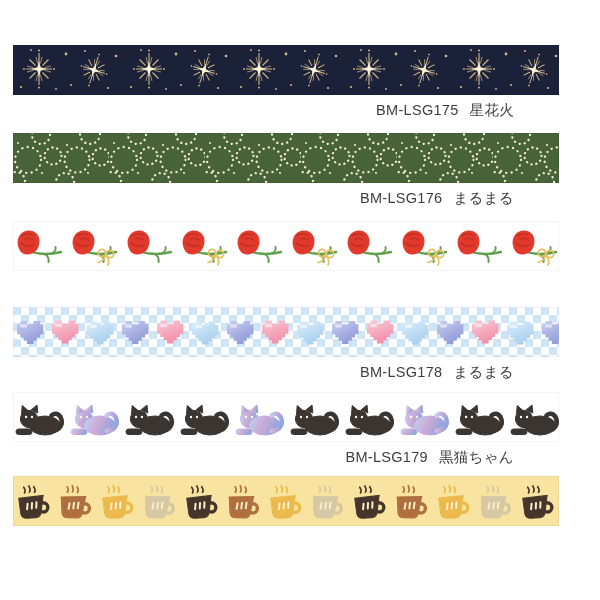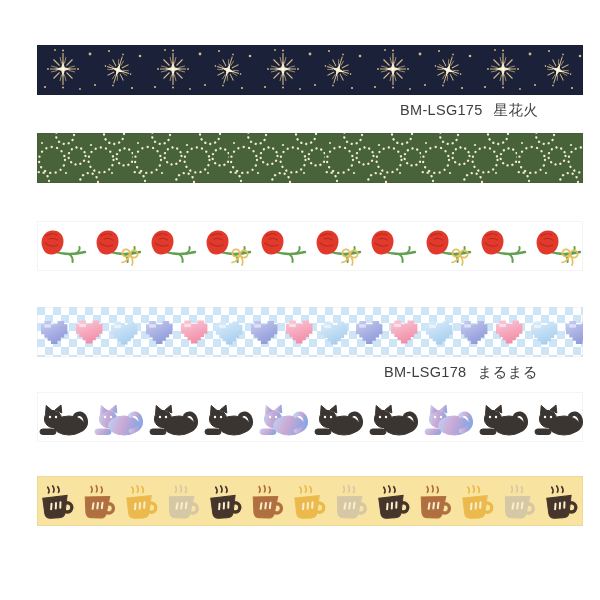--- a/index.html
+++ b/index.html
@@ -1,21 +1,21 @@
 <!DOCTYPE html>
 <html><head>
 <meta charset="utf-8">
 <style>
   html,body{margin:0;padding:0;}
   body{
     width:600px;height:600px;position:relative;overflow:hidden;
     font-family:"Liberation Sans","DejaVu Sans",sans-serif;
     background:#ffffff;
   }
-  .row{position:absolute;left:37px;width:501px;}
+  .row{position:absolute;left:13px;width:501px;}
   .tape{
     width:546px;height:50px;overflow:hidden;position:relative;
     background:var(--bg,#fff);
     box-shadow:inset 0 0 0 1px rgba(0,0,0,0.045);
   }
   .tape svg{display:block;}
   .label{
     margin-top:7px;text-align:right;font-size:14.5px;line-height:17px;
     color:#3e3e3e;letter-spacing:0.3px;
   }
@@ -80,20 +80,21 @@
             <circle cx="29" cy="40" r="1.1"></circle>
               <circle cx="54" cy="12" r="1.1"></circle>
             <circle cx="5" cy="10" r="1"></circle>
               <circle cx="75" cy="40" r="1"></circle>
           </g>
         </pattern>
       </defs>
       <rect width="546" height="50" fill="url(#pCir)"></rect>
     </svg>
   </div>
+  <div class="label"><span class="code">BM-LSG176</span><span class="name">まるまる</span></div>
 </div>
 
 <div class="row" style="top:221px">
   <div class="tape" style="--bg: #ffffff; --flower: #e13a2c; --dark: #bc2a1e; --stem: #61a04e; --ribbon: #e6c05e;">
     <svg width="546" height="50">
       <defs>
         <g id="flw">
           <path style="stroke:var(--stem)" stroke-width="2.4" fill="none" stroke-linecap="round" d="M14,25 C24,29 34,29 46,26"></path>
           <path style="stroke:var(--stem)" stroke-width="2" fill="none" stroke-linecap="round" d="M30,28 C33,30 34,33 33.5,36 M37,27.5 C40,26 41,23 40.5,21"></path>
           <path style="fill:var(--flower)" d="M3,20 C1,12 6,5 13,4.5 C20,4 25,9 24.5,16 C24,23 20,28 13,28.5 C7,29 4.5,25 3,20 Z"></path>
@@ -181,20 +182,21 @@
             <circle cx="68" cy="25" r="1.2"></circle>
               <circle cx="74" cy="25" r="1.2"></circle>
             <circle cx="123" cy="25" r="1.2"></circle>
               <circle cx="129" cy="25" r="1.2"></circle>
           </g>
         </pattern>
       </defs>
       <rect width="546" height="50" fill="url(#pCat)"></rect>
     </svg>
   </div>
+  <div class="label"><span class="code">BM-LSG179</span><span class="name">黒猫ちゃん</span></div>
 </div>
 
 <div class="row" style="top:476px">
   <div class="tape" style="--bg: #f8e4a0; --c1: #46352a; --c2: #b06f3e; --c3: #ecba4c; --c4: #d6c8a5; --dash: #f9efcc;">
     <svg width="546" height="50">
       <defs>
         <g id="cup">
           <path fill="none" stroke-width="1.7" stroke-linecap="round" d="M8,9.5 C9.6,7.5 8.6,5.5 7.6,3.8 M13,9 C14.6,6.8 13.6,4.8 12.6,2.8 M18,9.5 C19.6,7.5 18.6,5.5 17.6,3.8"></path>
           <circle cx="26" cy="25" r="4.6" fill="none" stroke-width="3.4"></circle>
           <path d="M2,14.5 L26.5,13 L23.5,30.5 C23,33.5 20.5,35 17.5,35 L9,35 C6,35 3.8,33.3 3.3,30.3 Z"></path>

